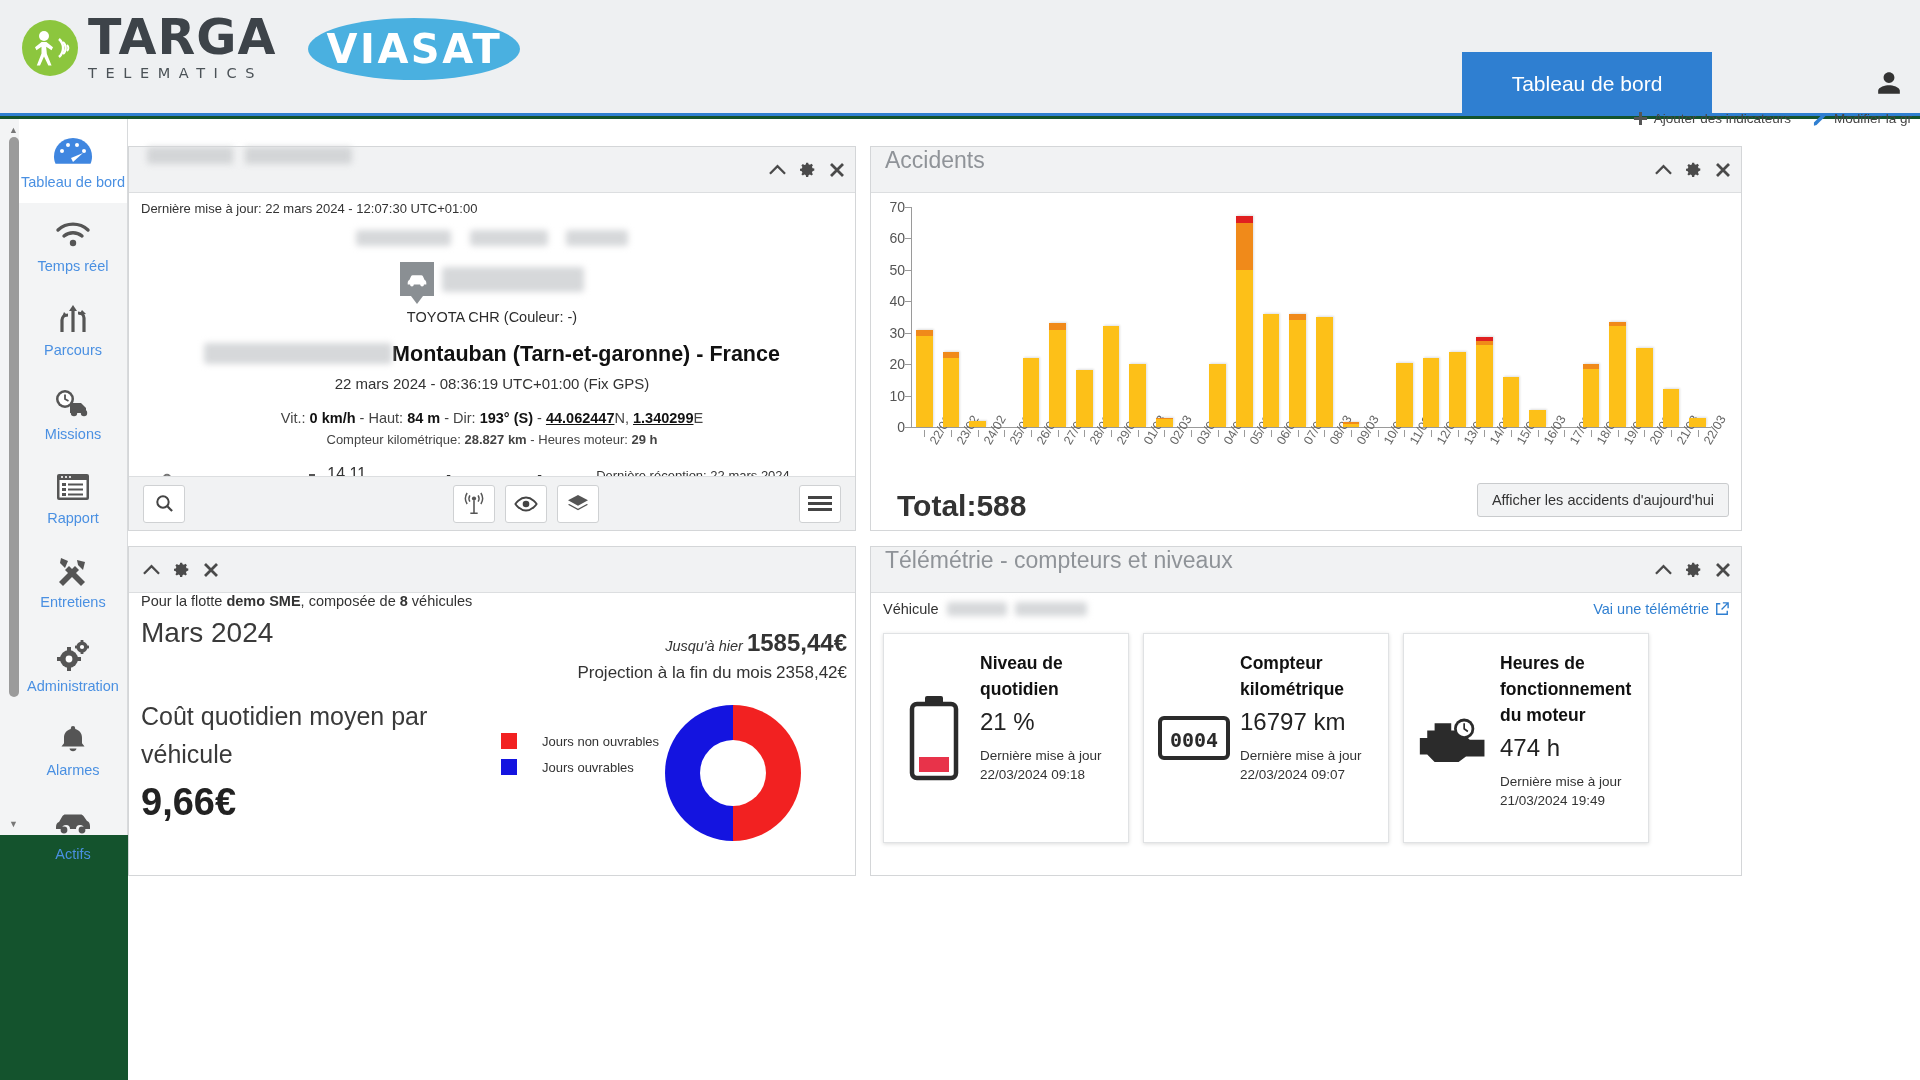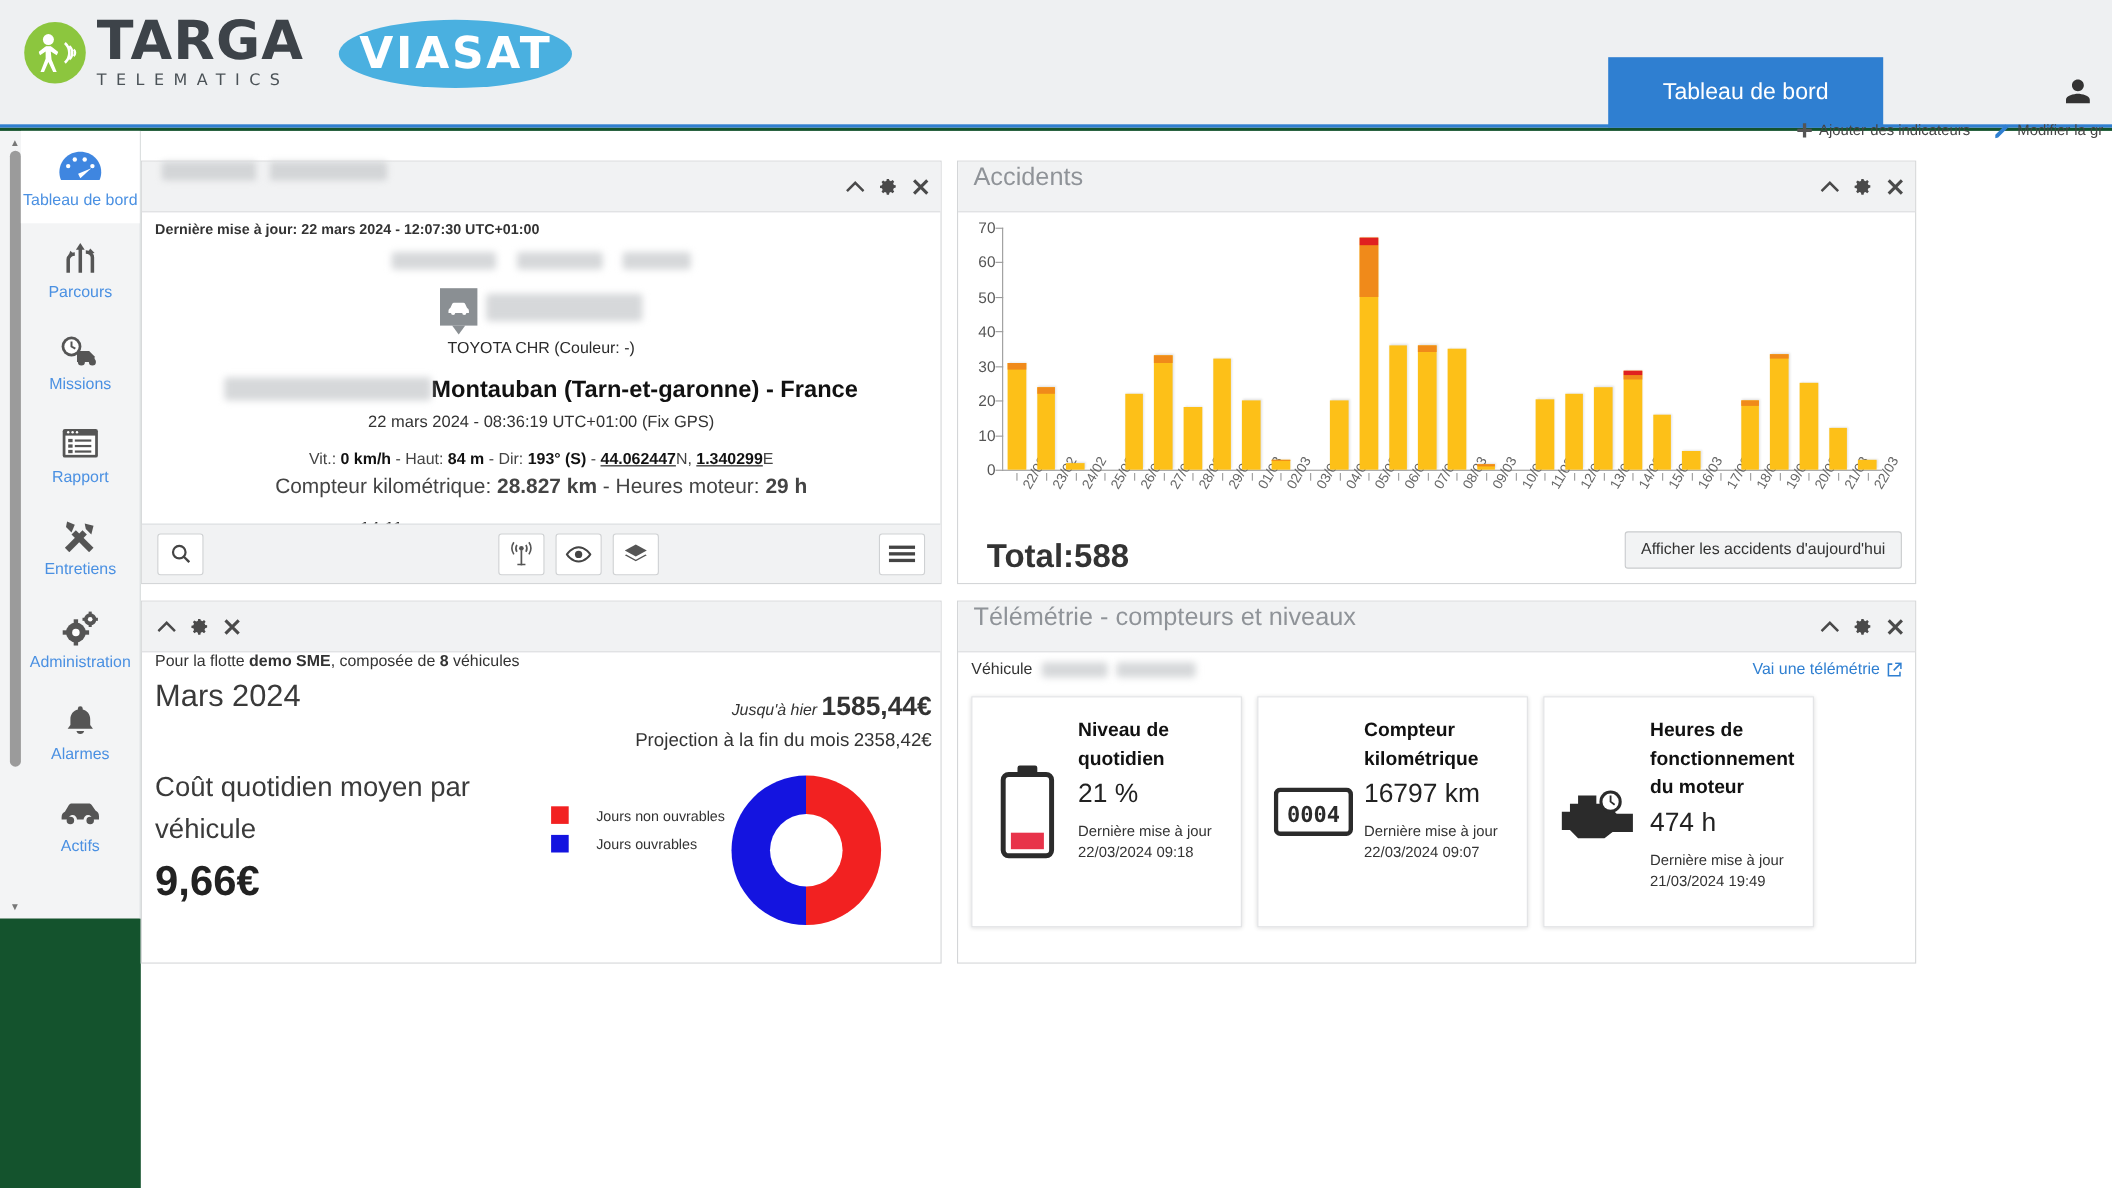--- a/index.html
+++ b/index.html
@@ -104,36 +104,36 @@
   .panel-title { font-size: 23px; color: #8f9398; font-weight: 400; flex: 1; }
   .panel-ctrls { display:flex; align-items:center; gap: 13px; color:#4a4a4a; }
   .pc { cursor:pointer; display:flex; align-items:center; }
 
   
   #p-vehicle { left: 0px; top: 27px; width: 728px; height: 385px; }
   .veh-blur-title { width: 205px; height: 17px; margin-left: 4px;
     background: linear-gradient(90deg,#d3d5d7 0 42%, transparent 42% 48%, #d3d5d7 48% 100%);
     filter: blur(3px); border-radius:3px; }
   .veh-body { padding: 8px 12px 0 12px; }
-  .veh-upd { font-size: 13px; color: #333; font-weight: bold; }
+  .veh-upd { font-size: 13px; color: #333; }
   .veh-center { text-align:center; }
   .blurline { display:inline-block; height: 16px; border-radius:3px; background:#d6d8da; filter: blur(3.2px); vertical-align: middle;}
   .veh-plate-row { margin-top: 16px; display:flex; align-items:center; justify-content:center; gap: 8px;}
   .veh-pin {
     width: 34px; height: 34px; background:#8a8f93; position:relative;
     display:flex; align-items:center; justify-content:center;
   }
   .veh-pin:after{ content:""; position:absolute; bottom:-8px; left:11px; border-left:6px solid transparent;border-right:6px solid transparent;border-top:8px solid #8a8f93;}
   .veh-model { font-size: 14.5px; color:#2b2b2b; margin-top: 13px; }
   .veh-addr { font-size: 21.5px; font-weight: 700; color:#111; margin-top: 17px; }
   .veh-date { font-size: 15px; color:#333; margin-top: 8px; }
   .veh-stats { font-size: 14.5px; color:#444; margin-top: 18px; }
   .veh-stats b { color:#111; }
   .veh-stats u { text-decoration: underline; }
-  .veh-odo { font-size: 19px; color:#444; margin-top: 6px; }
+  .veh-odo { font-size: 13px; color:#444; margin-top: 6px; }
   .veh-row3 {
     margin-top: 18px; display:flex; align-items:center; font-size: 14px; color:#333;
     padding: 0 2px;
   }
   .battery-chip {
     display:inline-block; width:22px; height:14px; background:#7ec42a; border:2px solid #555;
     border-radius:2px; position:relative; margin-right:6px; vertical-align:-2px;
   }
   .battery-chip:before{content:"";position:absolute;top:-4px;left:4px;width:4px;height:3px;background:#555;}
   .battery-chip:after{content:"";position:absolute;top:-4px;right:4px;width:4px;height:3px;background:#555;}
@@ -255,20 +255,30 @@
               <circle cx="9" cy="14" r="2" fill="#fff"></circle>
               <circle cx="15" cy="8" r="2" fill="#fff"></circle>
               <circle cx="24" cy="8" r="2" fill="#fff"></circle>
               <circle cx="31" cy="14" r="2" fill="#fff"></circle>
               <path fill="#fff" d="M30 16l-12 5 2 4z"></path>
             </svg>
         </div>
         <div class="lb">Tableau de bord</div>
       </div>
 
+      <div class="sb-item">
+        <div class="ic">
+          <svg width="36" height="26" viewBox="0 0 36 26">
+              <path d="M3 8A22 22 0 0 1 33 8" stroke="#555" stroke-width="3.4" fill="none" stroke-linecap="round"></path>
+              <path d="M9 14A14 14 0 0 1 27 14" stroke="#555" stroke-width="3.4" fill="none" stroke-linecap="round"></path>
+              <circle cx="18" cy="21" r="3.2" fill="#555"></circle>
+            </svg>
+        </div>
+        <div class="lb">Temps réel</div>
+      </div>
 
       <div class="sb-item">
         <div class="ic">
           <svg width="34" height="30" viewBox="0 0 34 30">
               <path d="M6 28V16c0-3 3-5 6-5" stroke="#555" stroke-width="3.2" fill="none"></path>
               <path d="M17 28V5" stroke="#555" stroke-width="3.2" fill="none"></path>
               <path d="M28 28V14c0-3-3-5-6-5" stroke="#555" stroke-width="3.2" fill="none"></path>
               <path d="M17 1l4 6h-8z" fill="#555"></path>
               <path d="M8 8l4 4-6 1z" fill="#555"></path>
               <path d="M26 6l4 4-7 1z" fill="#555"></path>

